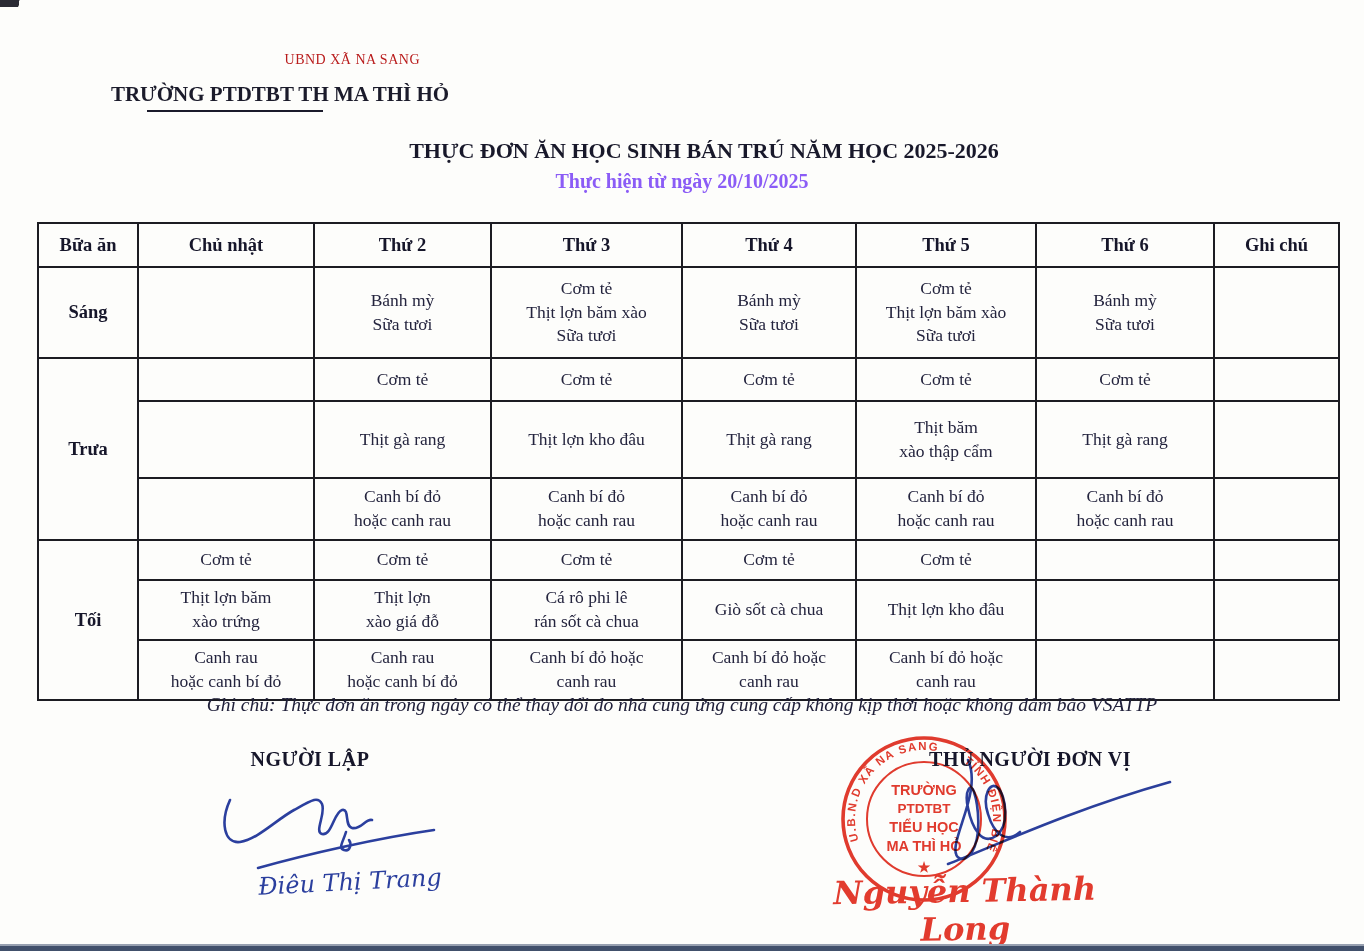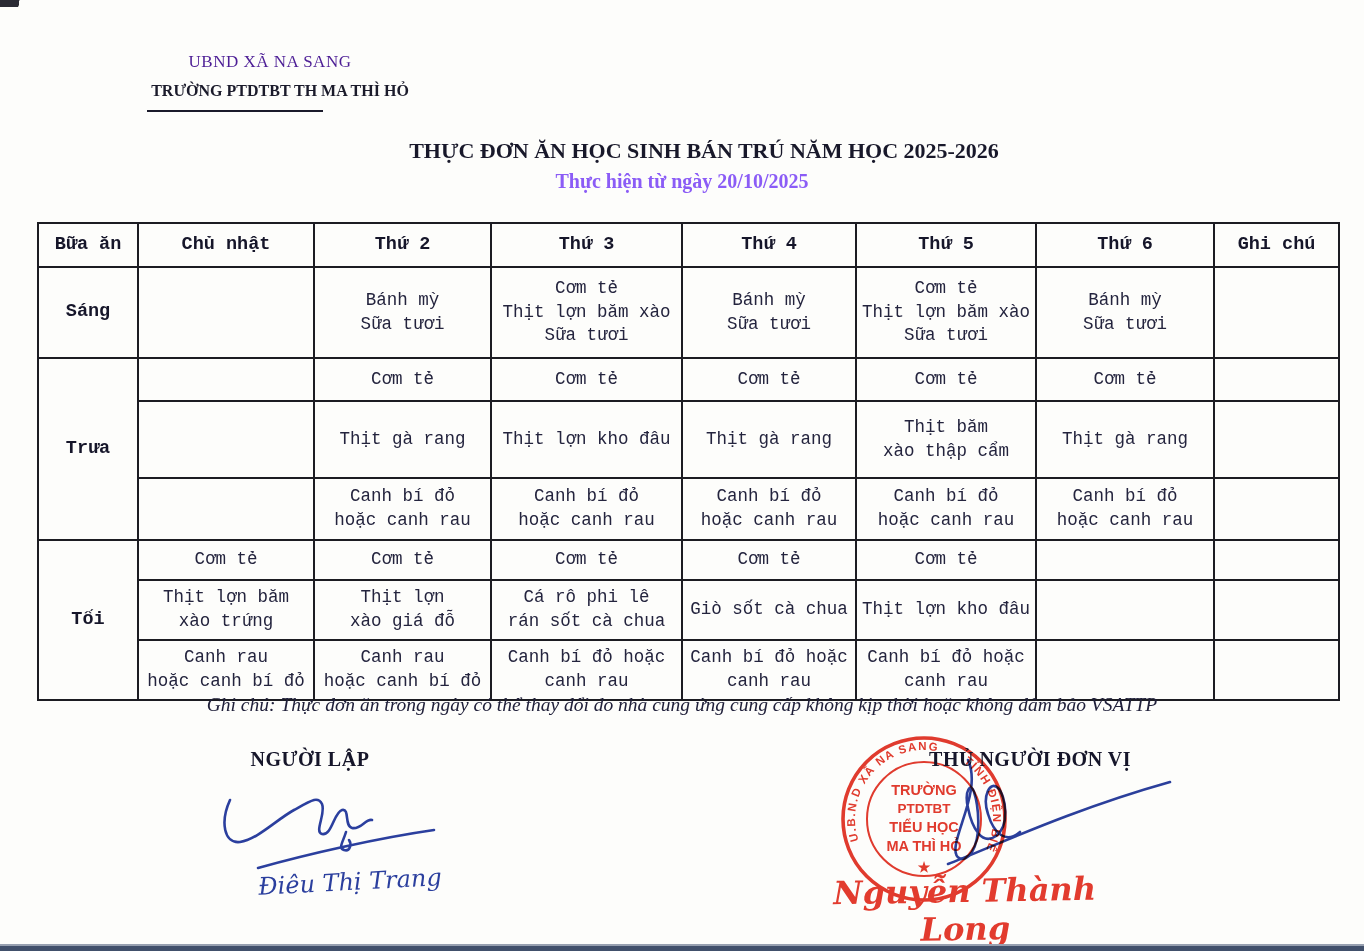--- a/index.html
+++ b/index.html
@@ -11,25 +11,25 @@
   .corner-mark {
     position: absolute; left: 0; top: 0; width: 34px; height: 7px;
     background: linear-gradient(100deg, #2a2a33 55%, transparent 56%);
   }
   .bottom-band {
     position: absolute; left: 0; bottom: 0; width: 100%; height: 7px;
     background: #41506b; border-top: 2px solid #97a0b0;
   }
   .org-line1 {
     position: absolute; left: 120px; top: 52px; width: 300px;
-    text-align: center; font-size: 17px; letter-spacing: 0.5px; color: #4c1d95;
+    text-align: right; font-size: 14px; letter-spacing: 0.5px; color: #b91c1c;
   }
   .org-line2 {
     position: absolute; left: 90px; top: 82px; width: 380px;
-    text-align: center; font-size: 16px; font-weight: bold; color: #1b1b2b;
+    text-align: center; font-size: 21px; font-weight: bold; color: #1b1b2b;
   }
   .org-underline {
     position: absolute; left: 147px; top: 110px; width: 176px; height: 2px;
     background: #1b1b2b;
   }
   .doc-title {
     position: absolute; left: 0; top: 138px; width: 1364px;
     text-align: center; font-size: 22px; font-weight: bold; color: #18182a; padding-left: 44px;
   }
   .doc-subtitle {
@@ -37,21 +37,20 @@
     text-align: center; font-size: 20px; font-weight: bold; color: #8b5cf6;
   }
   table.menu {
     position: absolute; left: 37px; top: 222px; width: 1301px;
     border-collapse: collapse; table-layout: fixed;
   }
   table.menu th, table.menu td {
     border: 2px solid #1c1c22; text-align: center; vertical-align: middle;
     font-size: 17.5px; line-height: 1.35; white-space: pre-line; padding: 2px 4px;
     color: #24243e;
-    font-family: Liberation Mono, monospace;
   }
   table.menu th { font-size: 18.5px; font-weight: bold; color: #16162a; white-space: normal; }
   .footnote {
     position: absolute; left: 0; top: 694px; width: 1364px;
     text-align: center; font-style: italic; font-size: 19.5px; color: #20203a;
   }
   .sig-title-left {
     position: absolute; left: 160px; top: 748px; width: 300px; text-align: center;
     font-size: 20px; font-weight: bold; letter-spacing: 0.5px; color: #16162a;
   }

